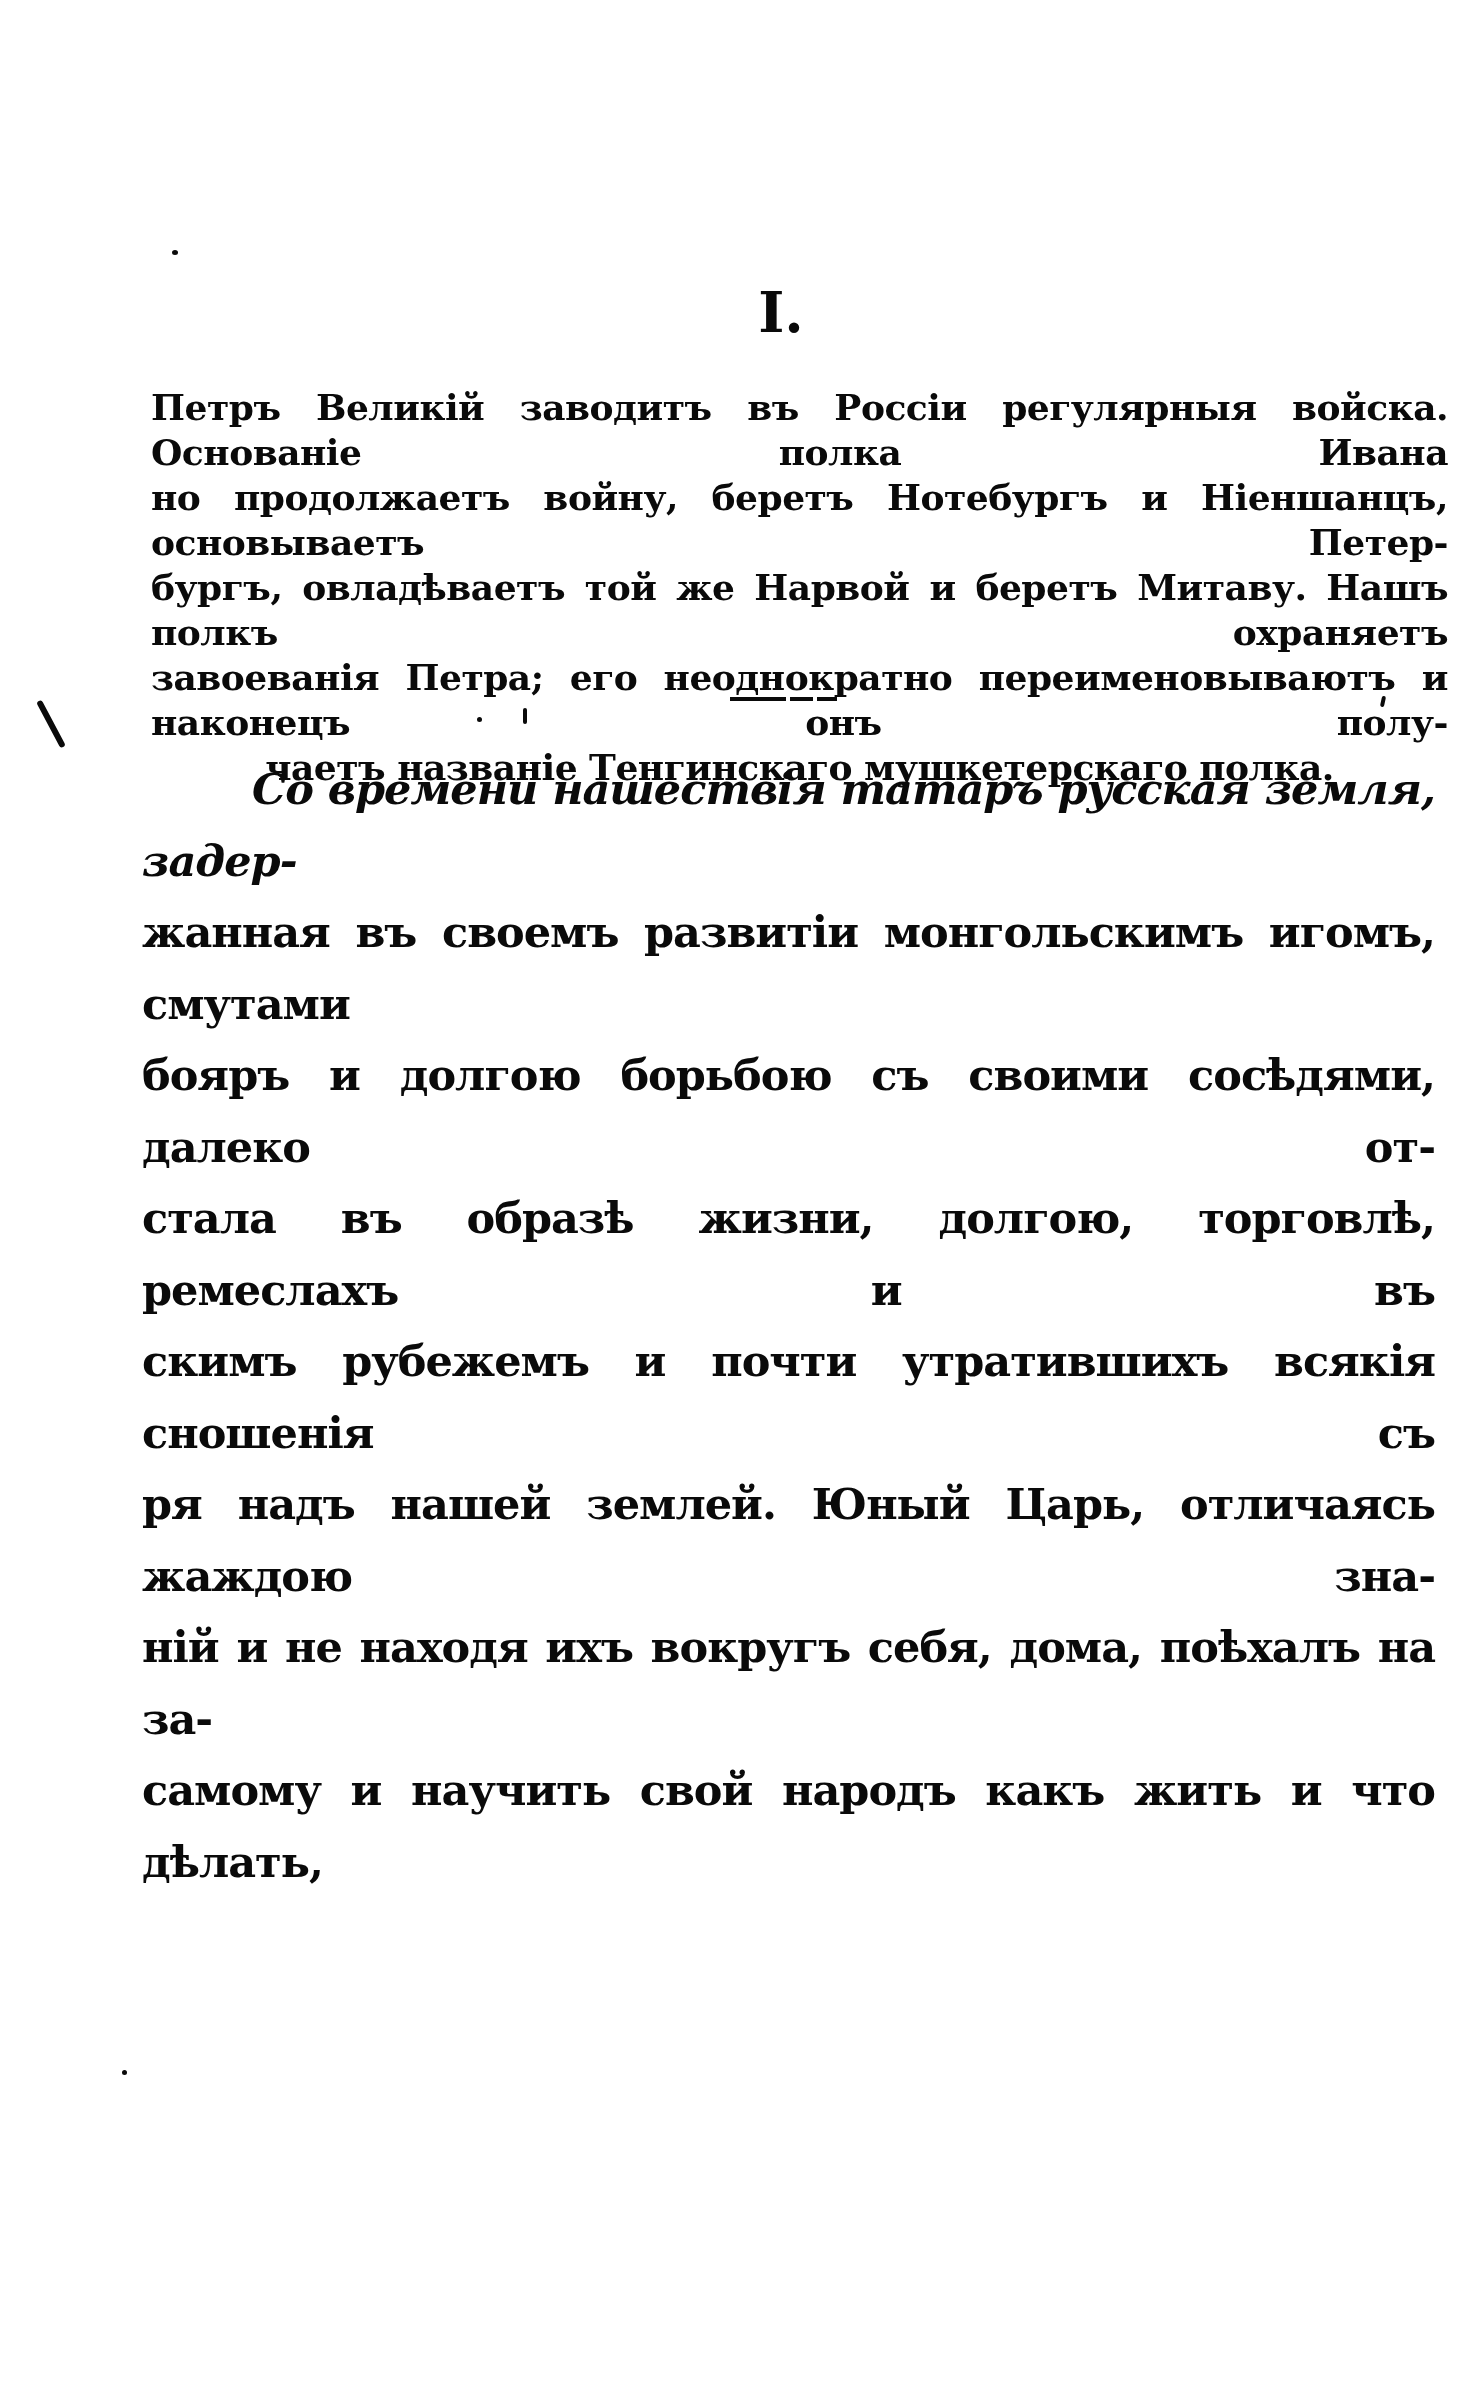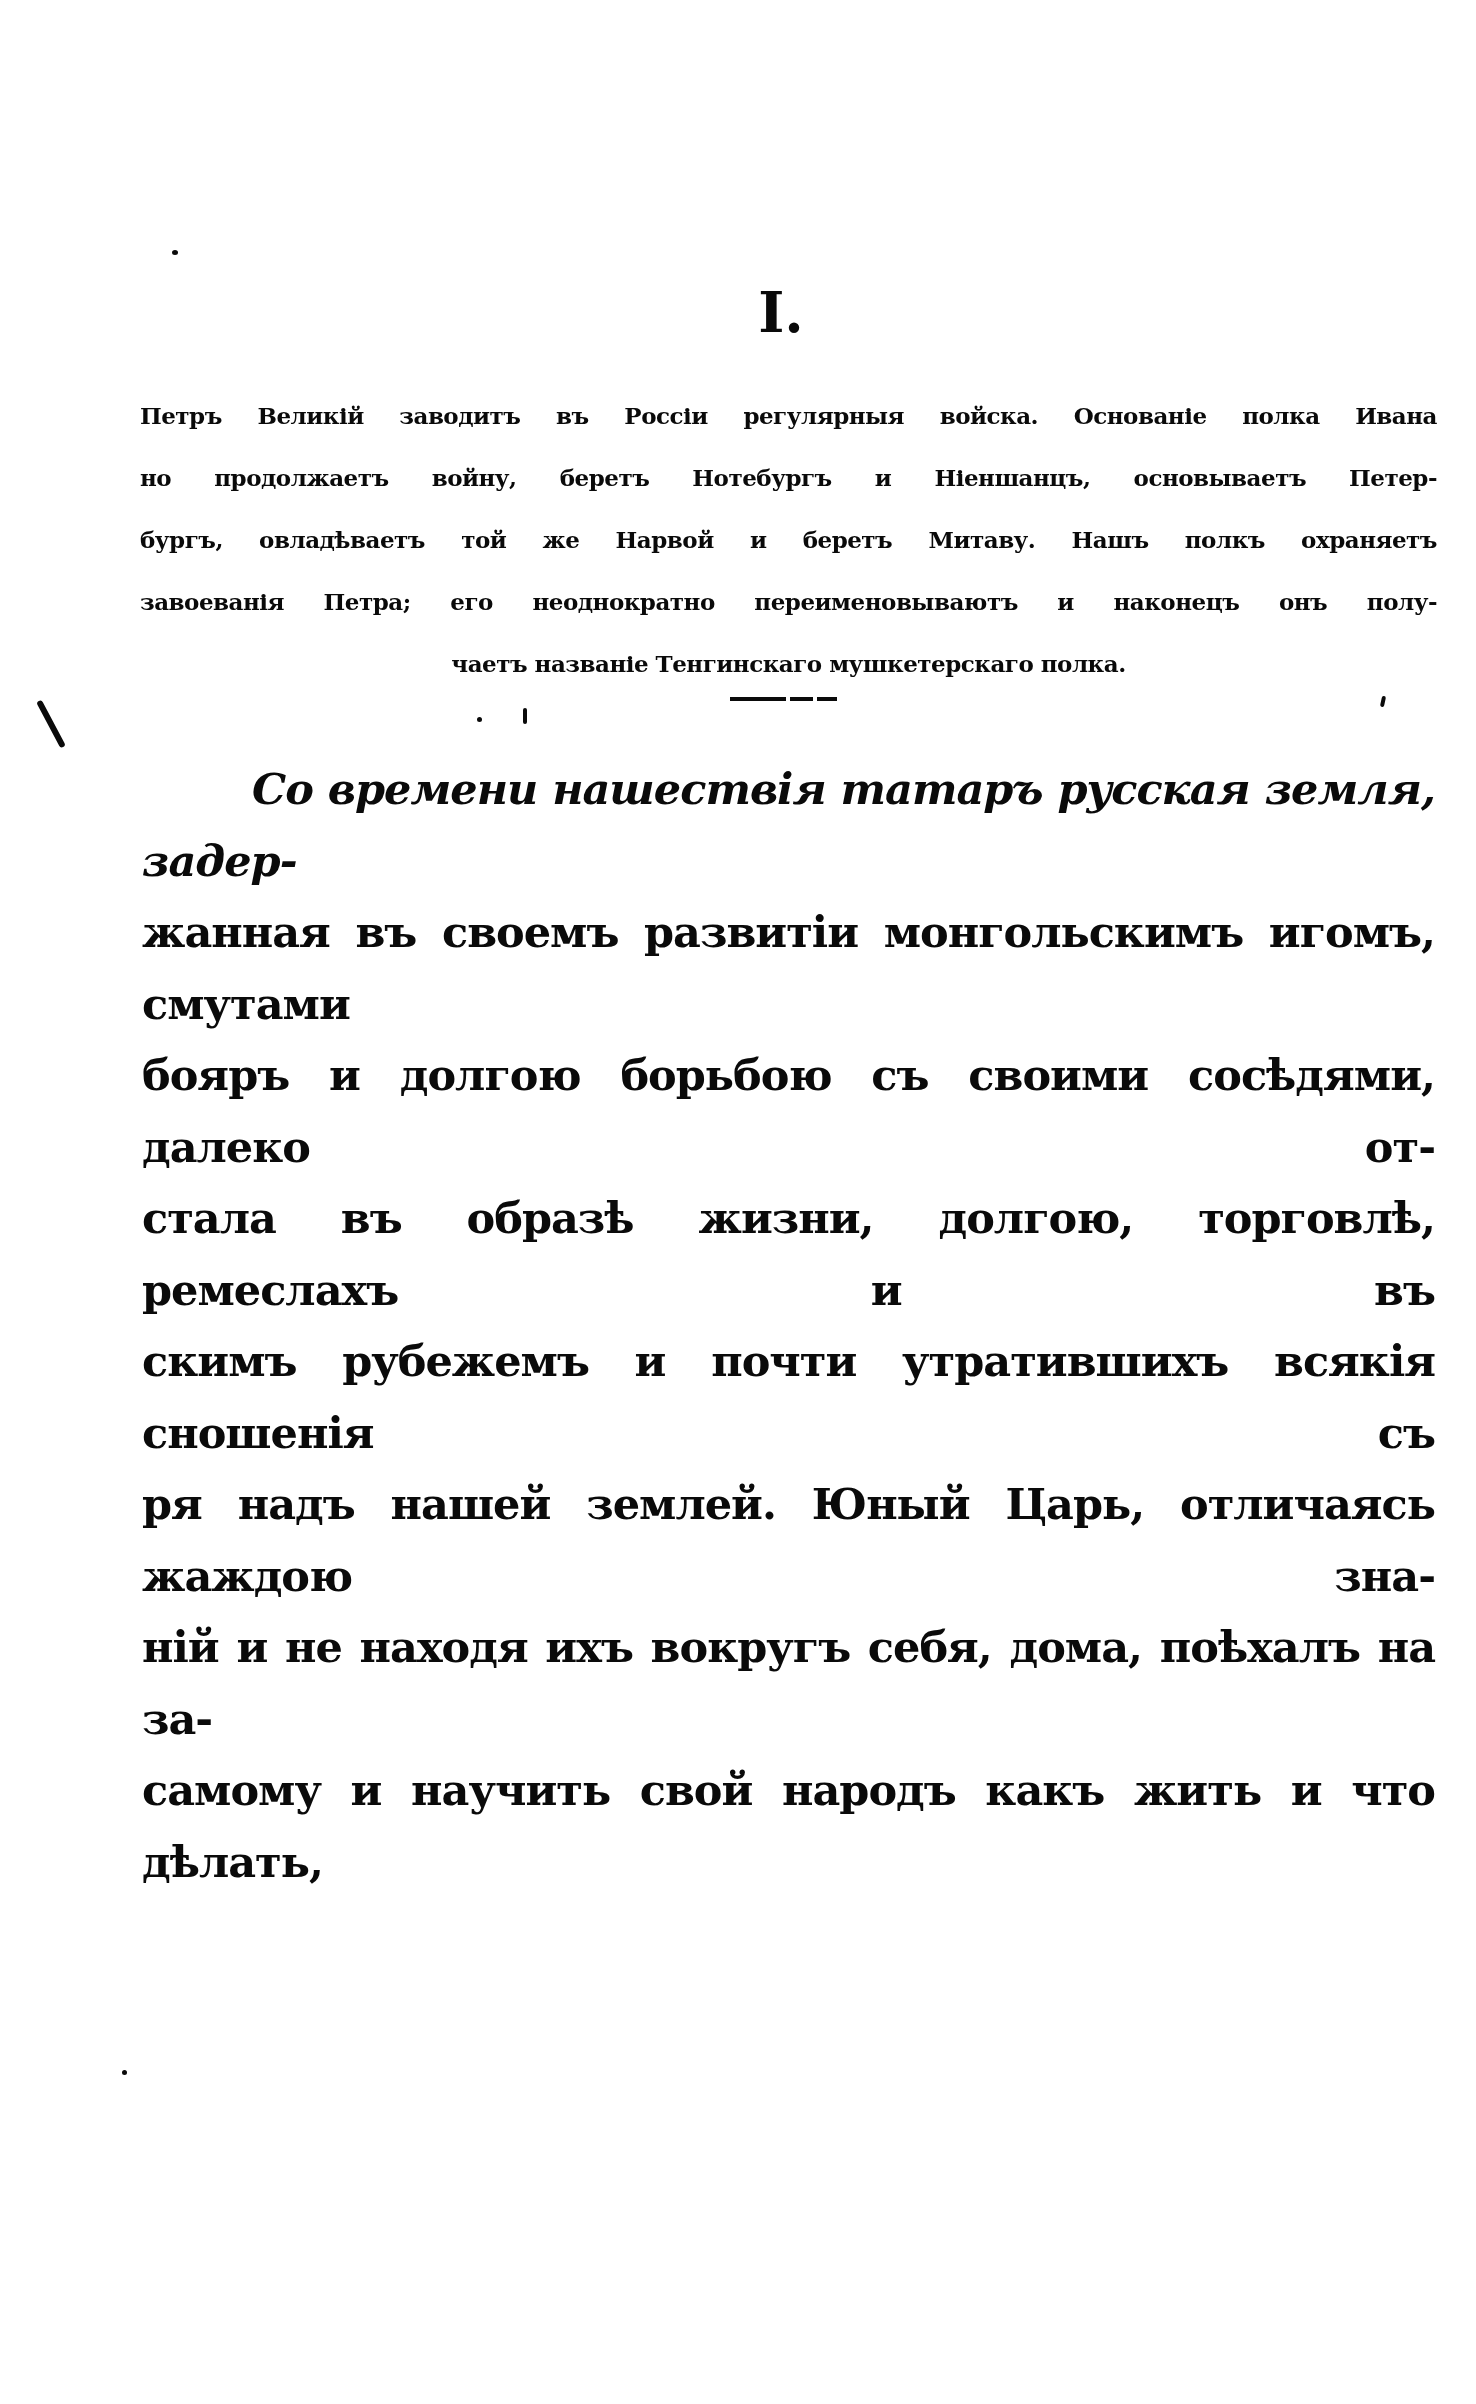--- a/index.html
+++ b/index.html
@@ -14,22 +14,22 @@
   }
   .chapter-heading {
     position:absolute;
     top:284px; left:781px;
     transform:translateX(-50%);
     font-size:56px; line-height:56px;
     font-weight:bold;
   }
   .summary {
     position:absolute;
-    top:385px; left:140px; width:1297px;
-    font-size:23px; line-height:62px;
+    top:385px; left:151px; width:1297px;
+    font-size:36px; line-height:45px;
     font-weight:bold;
     letter-spacing:-0.5px;
   }
   .summary-line {
     text-align:justify;
     text-align-last:justify;
     white-space:normal;
   }
   .summary-line.centered {
     text-align:center;

